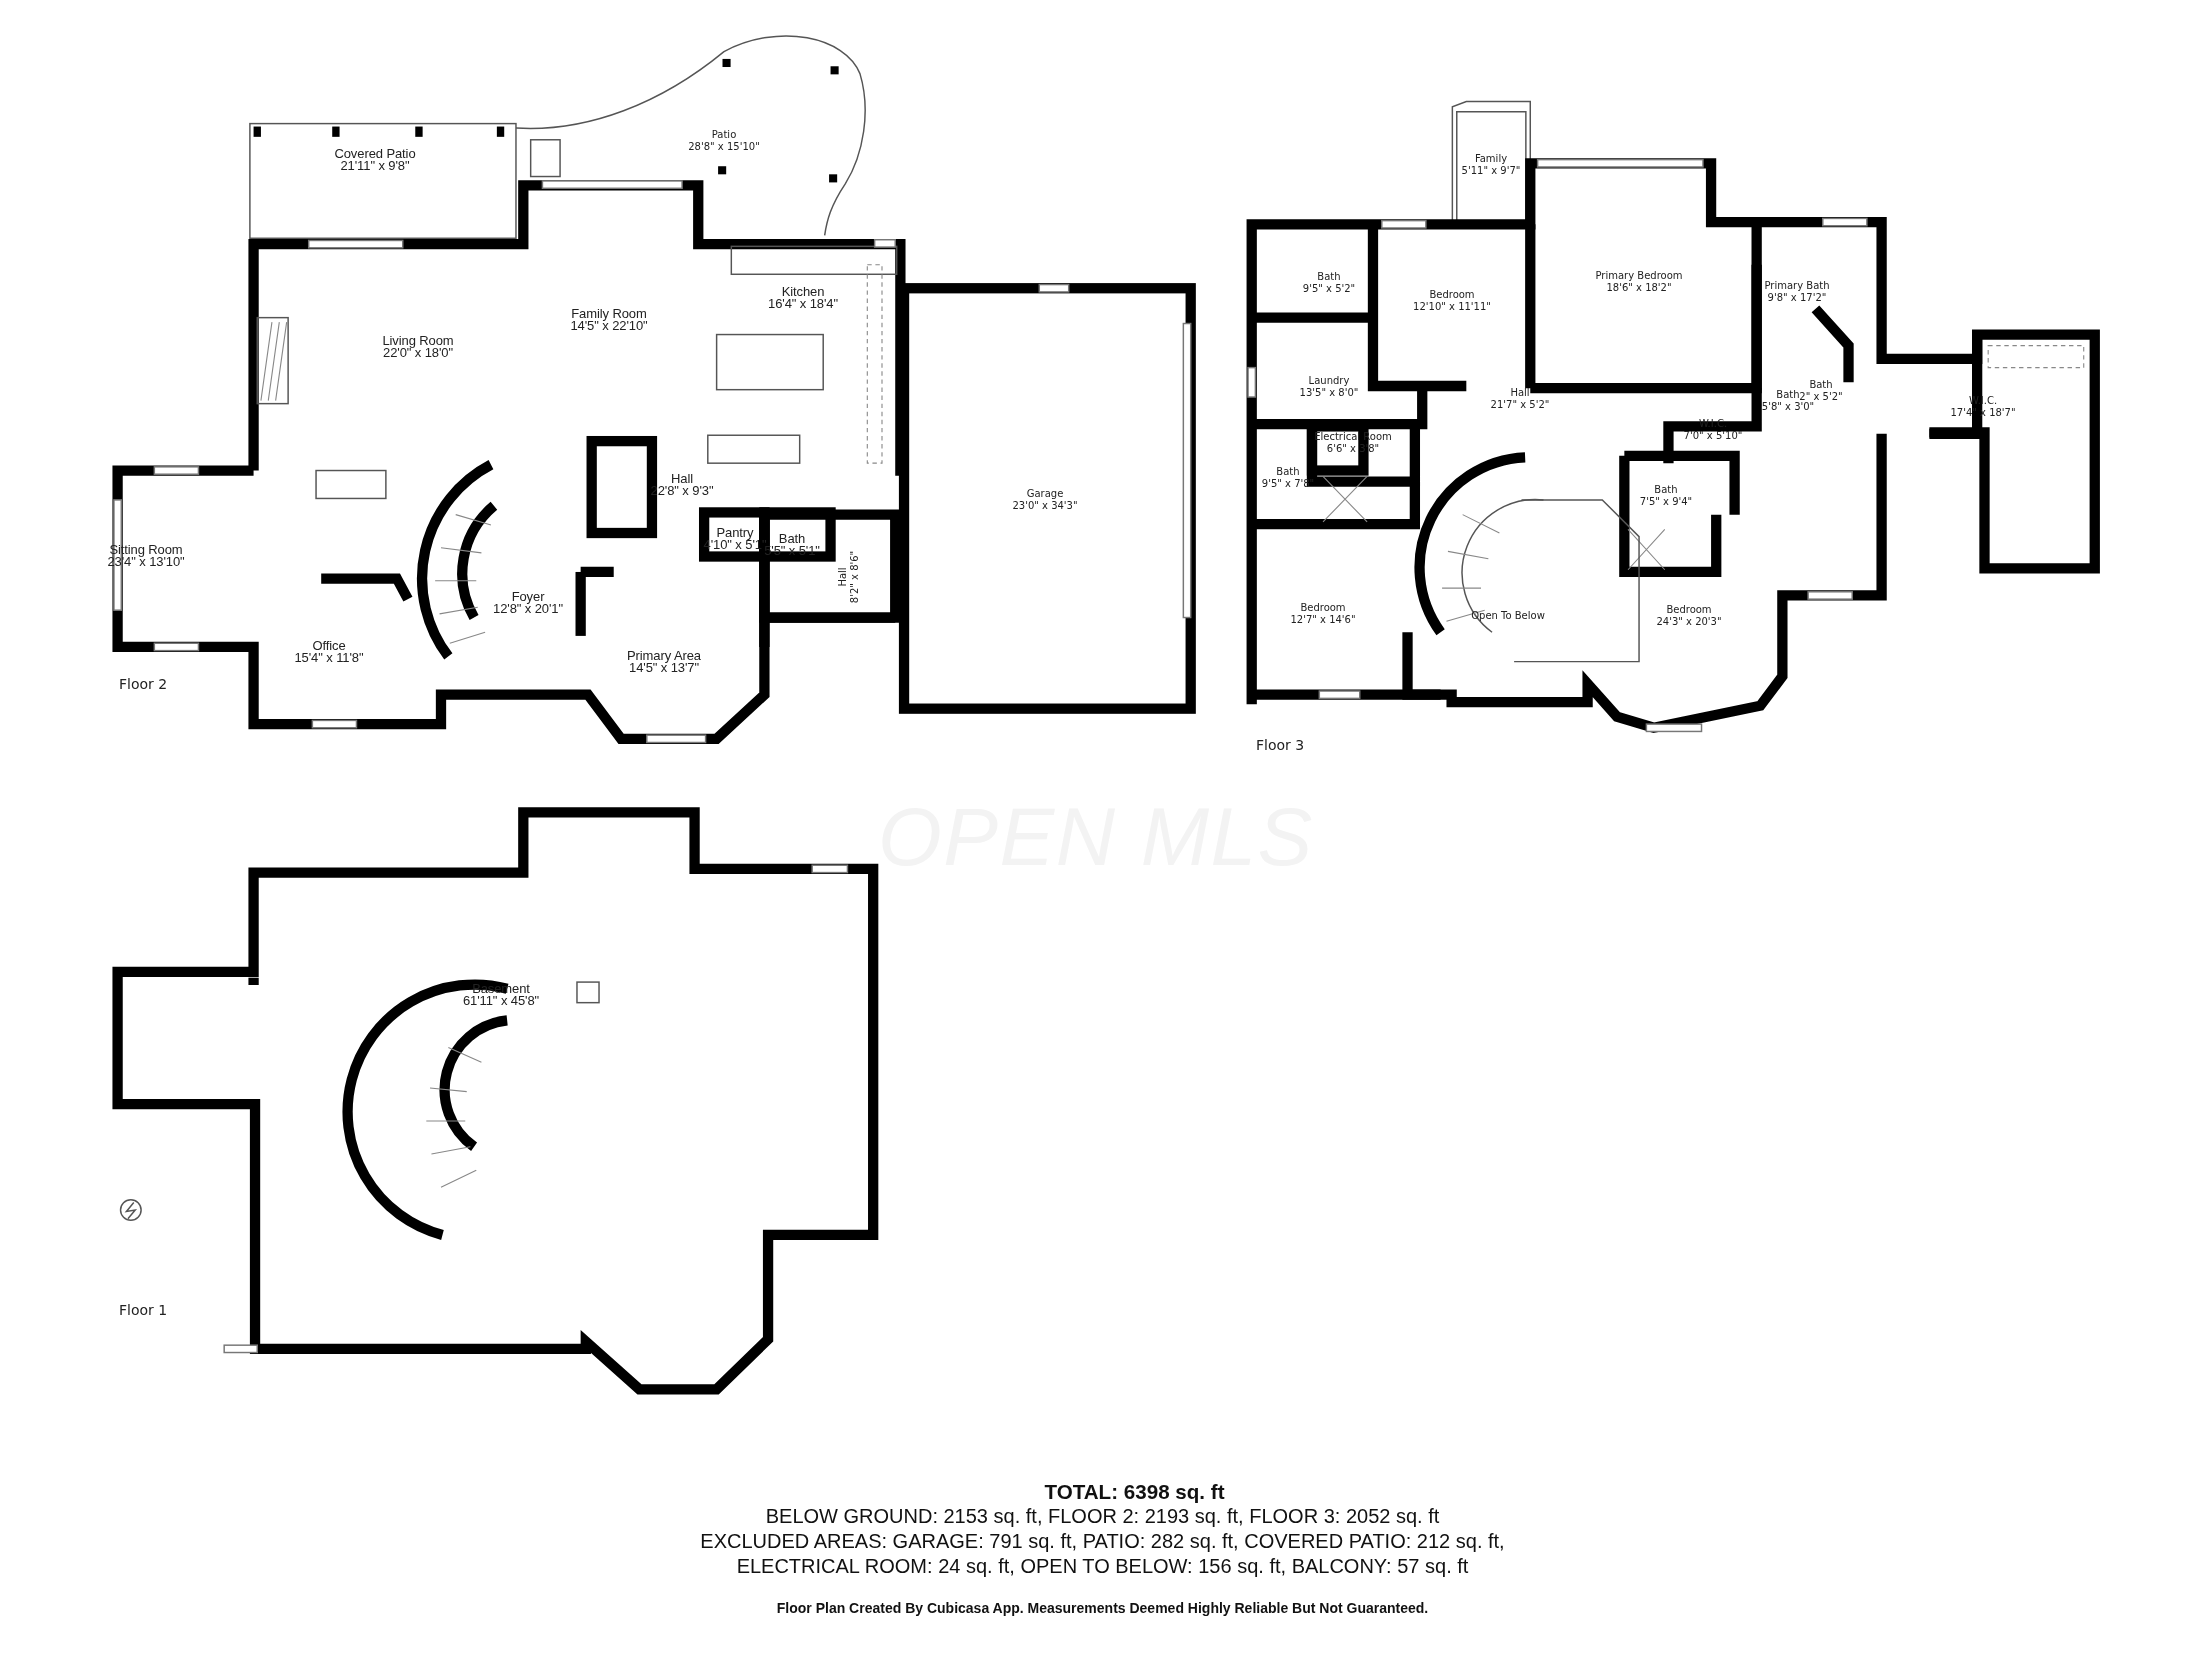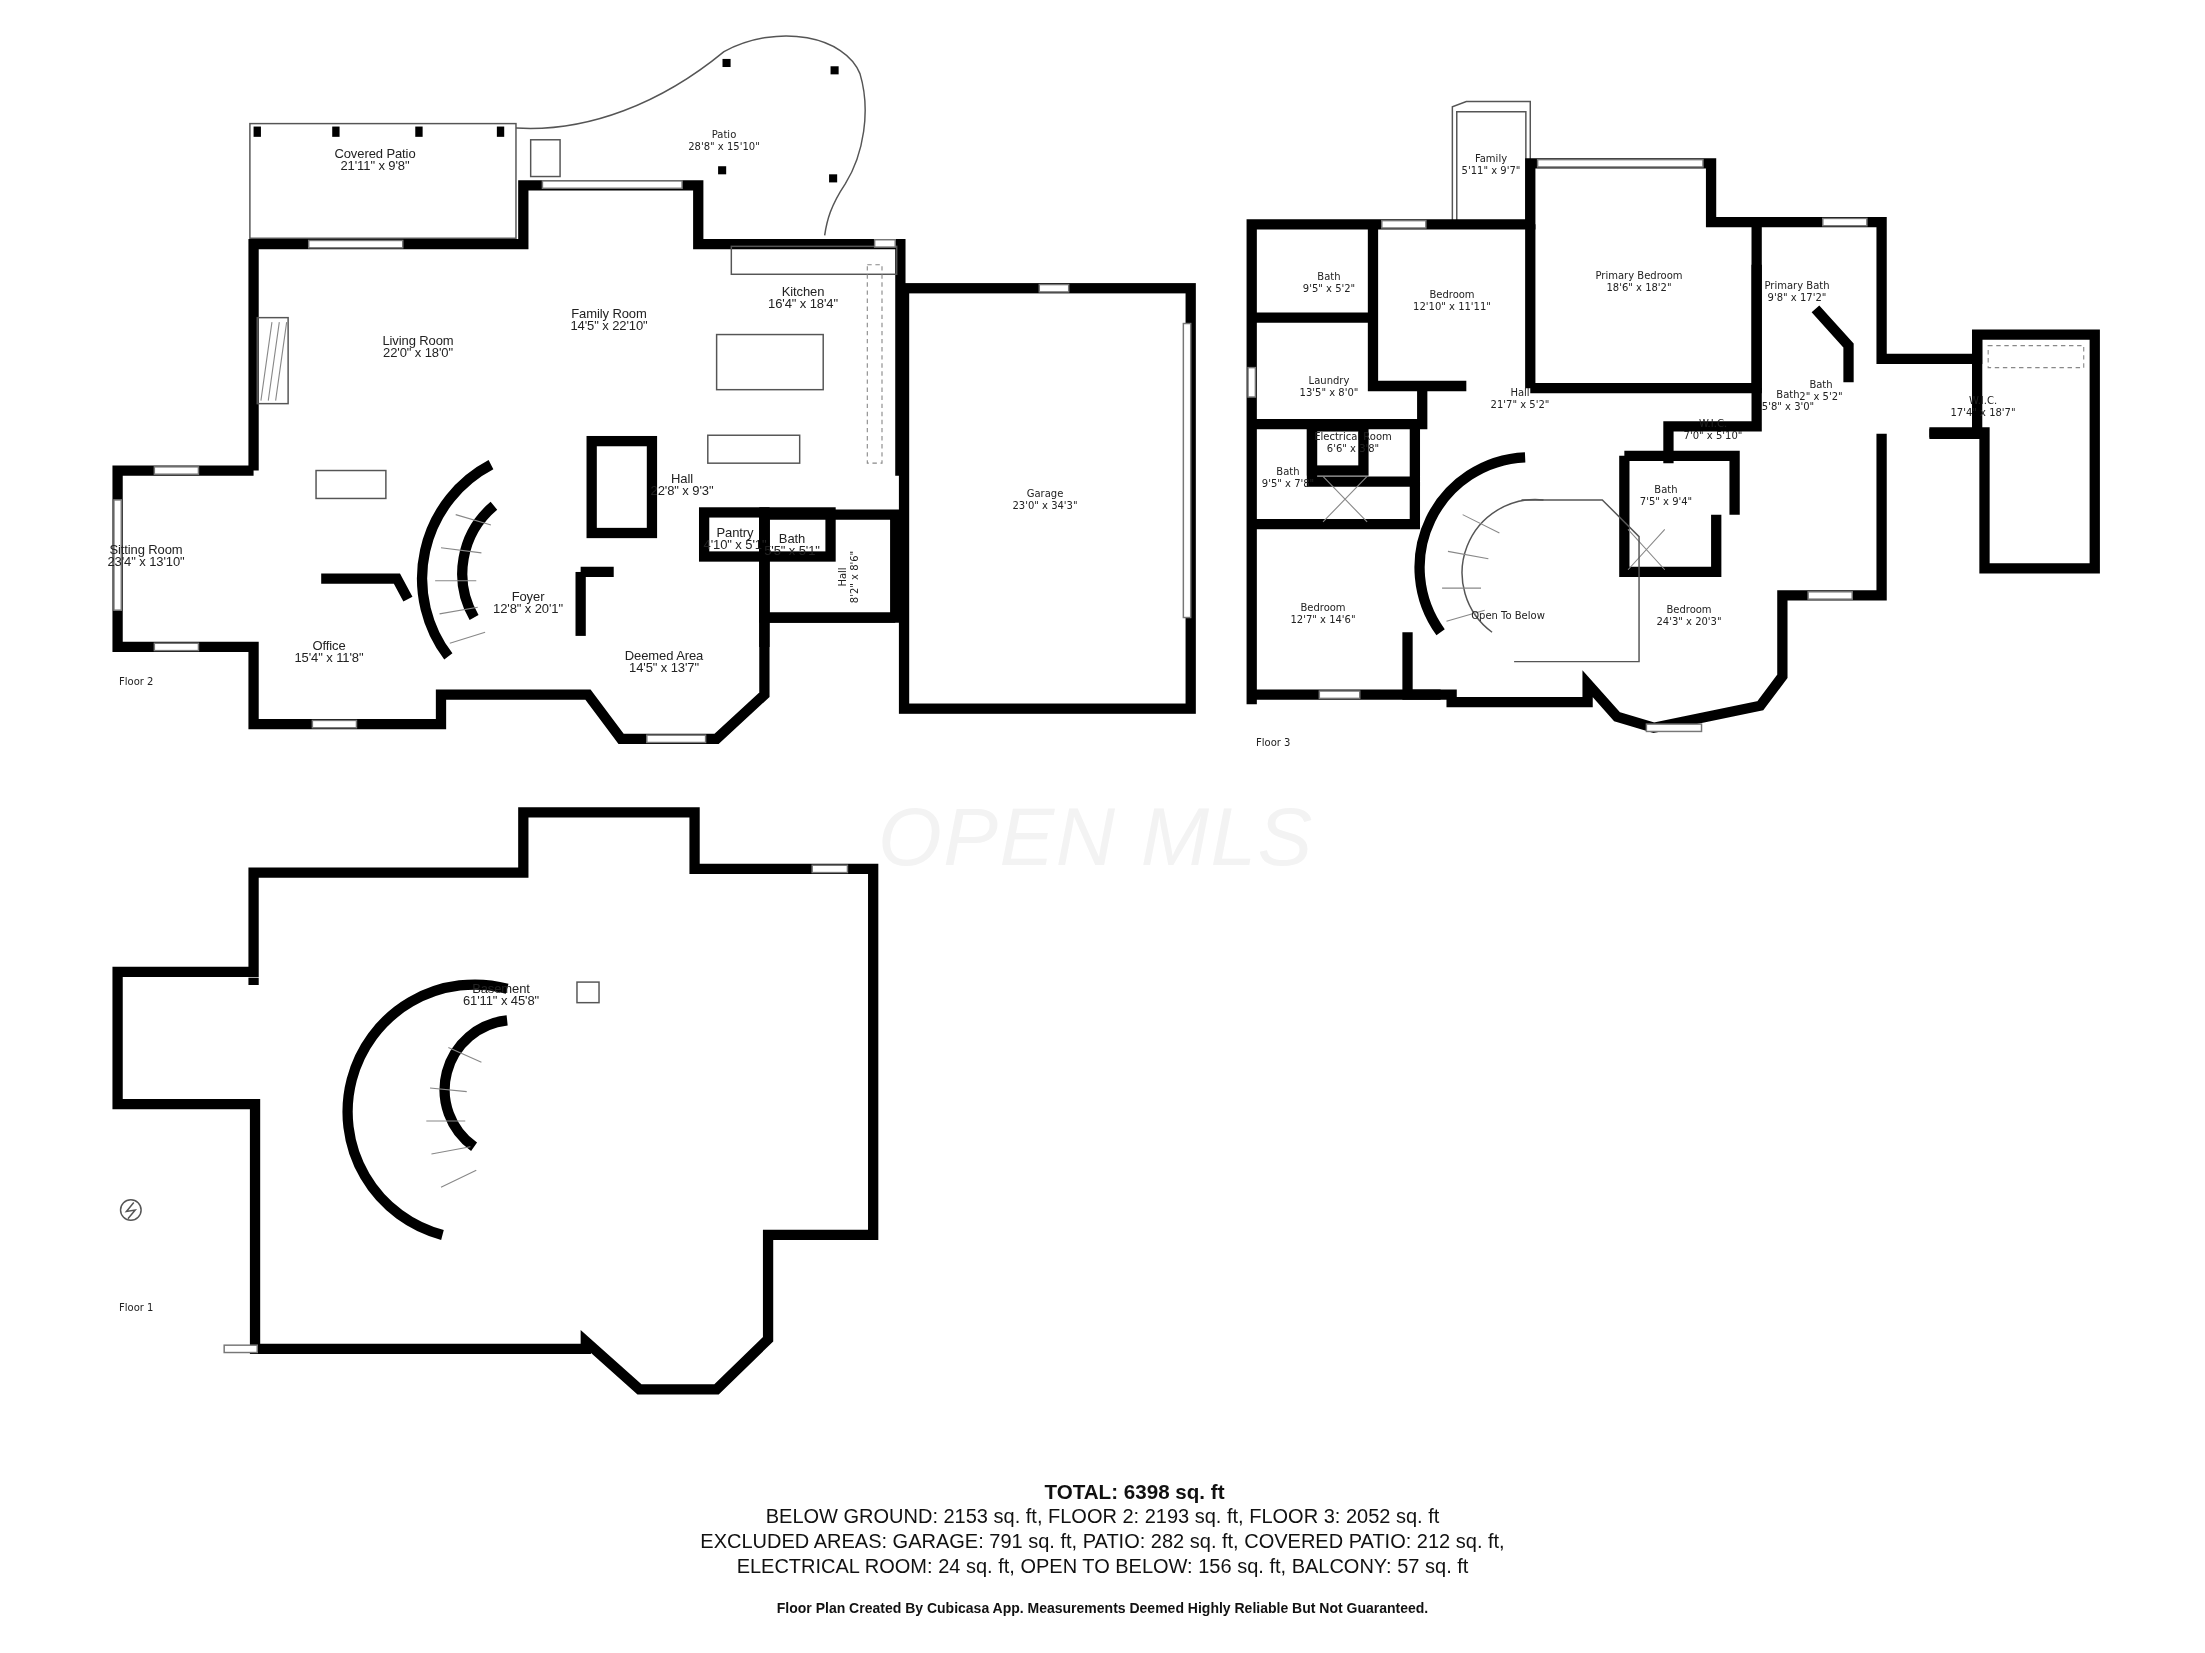--- a/index.html
+++ b/index.html
@@ -9,21 +9,21 @@
     .wall { fill: none; stroke: #000; stroke-width: 14; stroke-linejoin: miter; }
     .thin { fill: none; stroke: #555; stroke-width: 2; }
     .hair { fill: none; stroke: #888; stroke-width: 1.5; }
     .dash { fill: none; stroke: #888; stroke-width: 1.5; stroke-dasharray: 6 5; }
     .win  { fill: #fff; stroke: #777; stroke-width: 2; }
     .post { fill: #000; }
     .room { position: absolute; transform: translate(-50%, -50%); text-align: center;
             font-size: 10px; line-height: 11.8px; white-space: nowrap; color: #222; }
     .room .nm, .room .dm { display: block; }
     .room.cond { font-family: "Liberation Sans Narrow", "Liberation Sans", sans-serif; font-size: 13px; letter-spacing: -0.1px; }
-    .floor-label { position: absolute; font-size: 10px; color: #222; }
+    .floor-label { position: absolute; font-size: 14px; color: #222; }
     .watermark { position: absolute; left: 878px; top: 790px; font-family: "Liberation Sans", sans-serif;
                  font-style: italic; font-size: 82px; color: #f3f3f3; letter-spacing: 1.5px; }
     .summary { position: absolute; left: 0; width: 2205px; text-align: center;
                font-family: "Liberation Sans", sans-serif; color: #111; }
     .summary .total { position: absolute; left:0; width:2205px; top: 1480px; font-size: 20.6px; font-weight: bold; padding-left: 32px; }
     .summary .line  { position: absolute; left:0; width:2205px; font-size: 20px; }
     .summary .credit{ position: absolute; left:0; width:2205px; top: 1600px; font-size: 14px; font-weight: bold; }
   </style>
 </head>
 <body>
@@ -193,21 +193,21 @@
 </div>
 <div class="room cond" style="left:528px;top:603px">
   <span class="nm">Foyer</span>
   <span class="dm">12'8" x 20'1"</span>
 </div>
 <div class="room cond" style="left:329px;top:652px">
   <span class="nm">Office</span>
   <span class="dm">15'4" x 11'8"</span>
 </div>
 <div class="room cond" style="left:664px;top:662px">
-  <span class="nm">Deemed Area</span>
+  <span class="nm">Primary Area</span>
   <span class="dm">14'5" x 13'7"</span>
 </div>
 <div class="floor-label" style="left:119px;top:676px">Floor 2</div>
 
 <div class="room" style="left:1491px;top:165px">
   <span class="nm">Family</span>
   <span class="dm">5'11" x 9'7"</span>
 </div>
 <div class="room" style="left:1329px;top:283px">
   <span class="nm">Bath</span>

